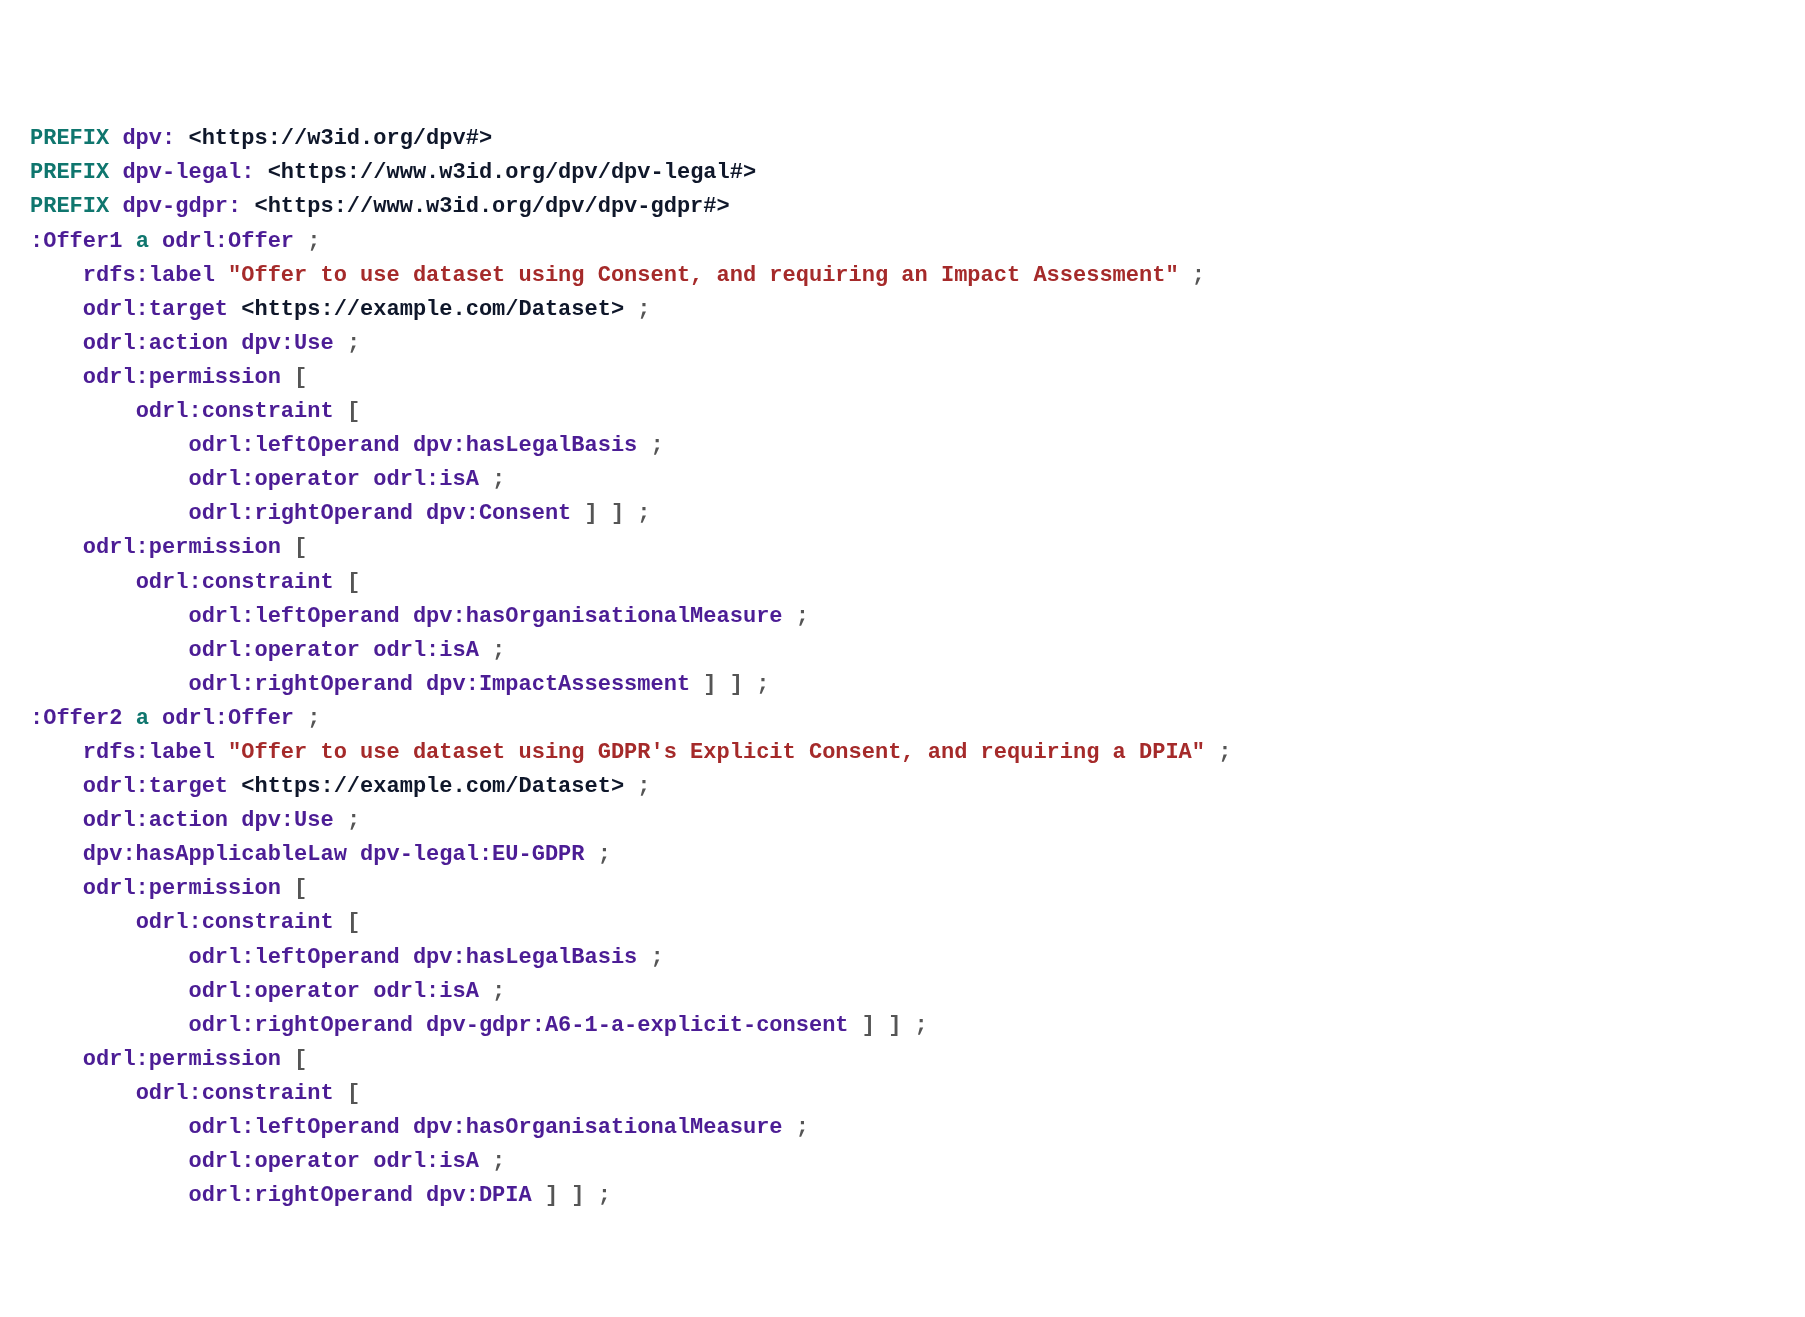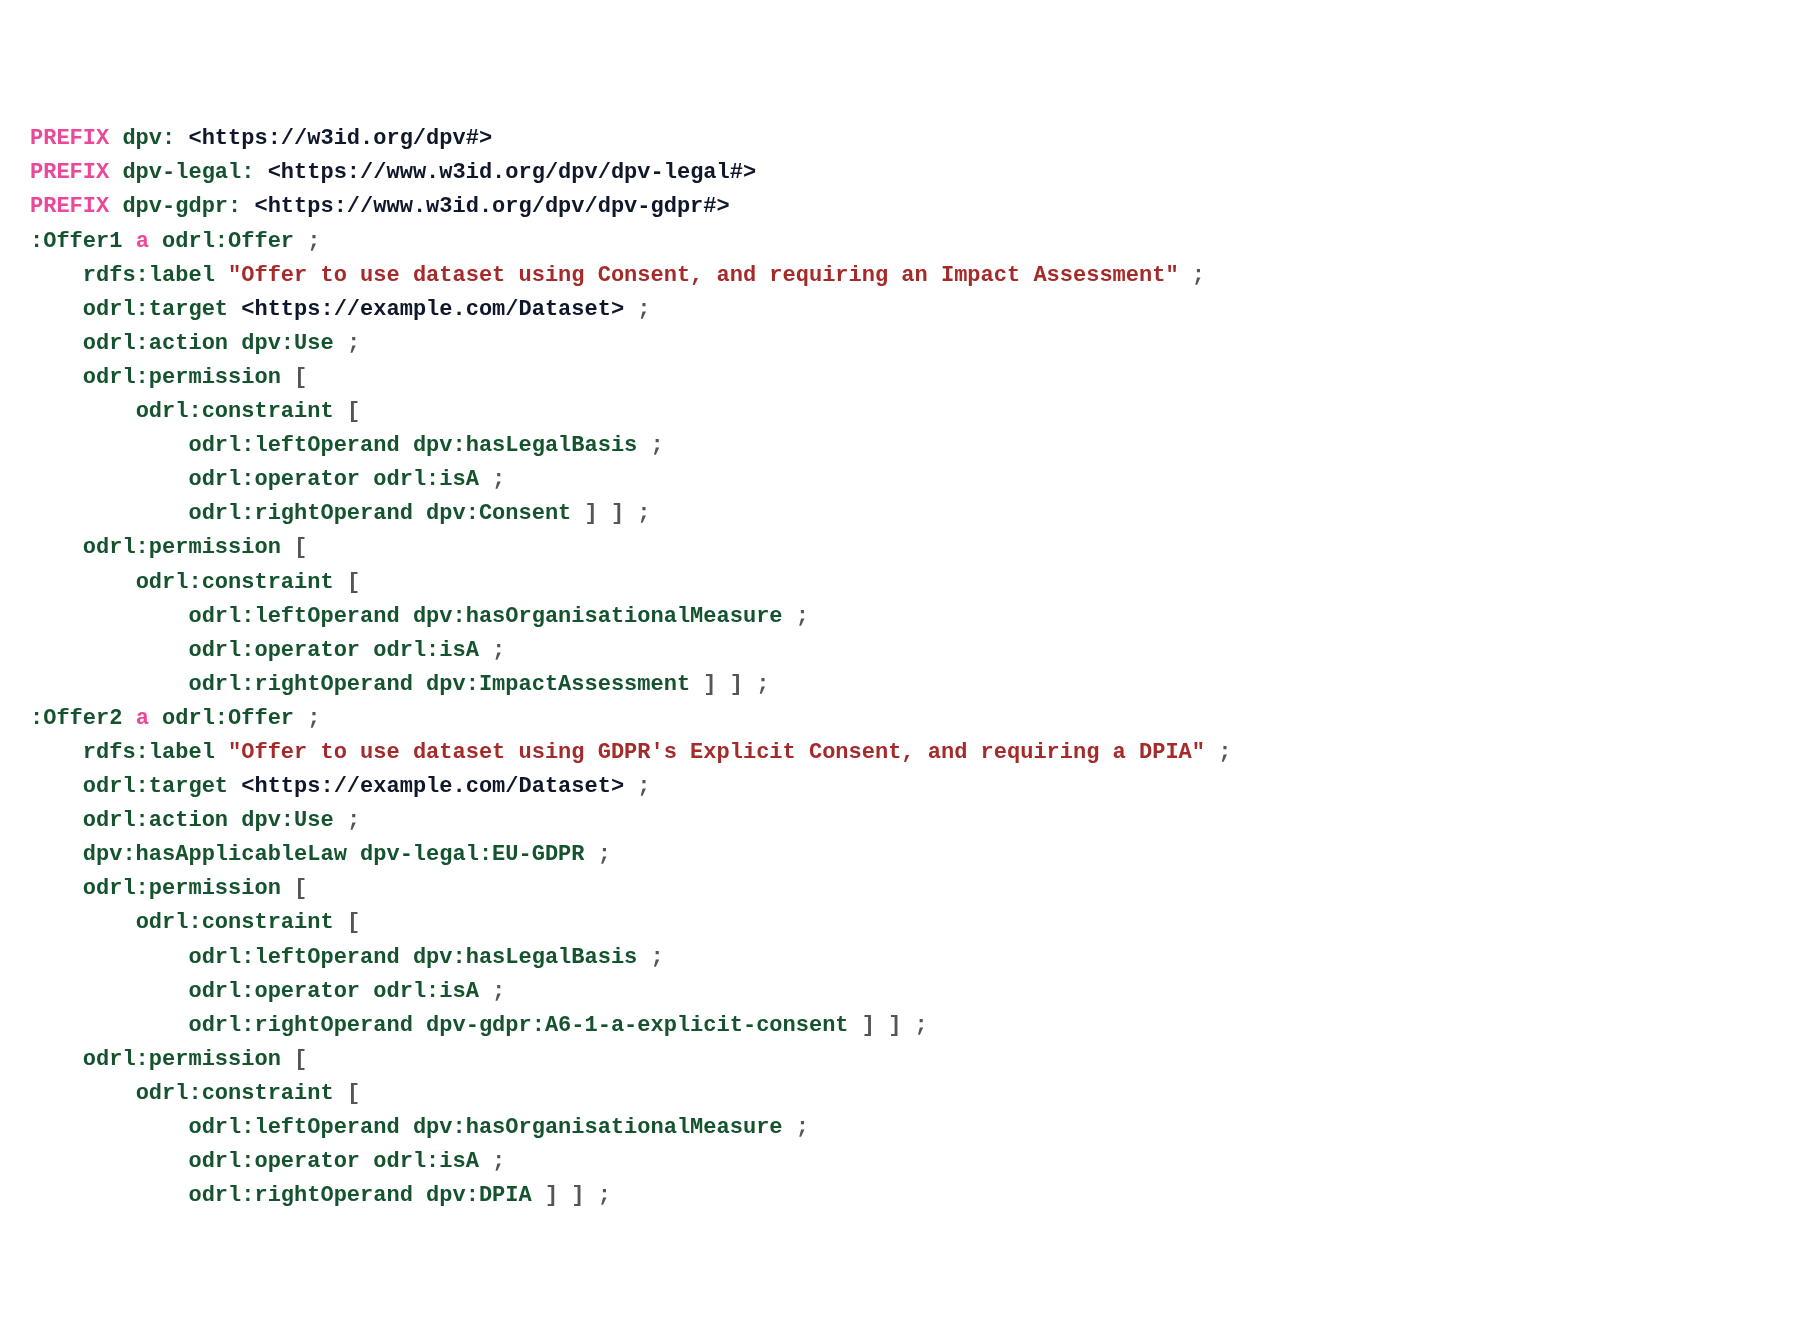--- a/index.html
+++ b/index.html
@@ -5,22 +5,22 @@
   body {
     margin: 0;
     padding: 20px 30px;
     background: #ffffff;
     font-family: "Courier New", Courier, monospace;
     font-size: 22px;
     line-height: 1.55;
     font-weight: bold;
     white-space: pre;
   }
-  .kw { color: #ec4899; }      
-  .pfx { color: #14532d; }     
+  .kw { color: #0f766e; }      
+  .pfx { color: #4c1d95; }     
   .uri { color: #0f172a; }     
   .str { color: #a52a2a; }     
   .punct { color: #555555; }   
   .nc { color: #000000; }      
 </style>
 </head>
 <body>
 
 
 <div id="code"><div><span class="kw">PREFIX </span><span class="pfx">dpv:</span><span class="nc"> </span><span class="uri">&lt;https://w3id.org/dpv#&gt;</span></div><div><span class="kw">PREFIX </span><span class="pfx">dpv-legal:</span><span class="nc"> </span><span class="uri">&lt;https://www.w3id.org/dpv/dpv-legal#&gt;</span></div><div><span class="kw">PREFIX </span><span class="pfx">dpv-gdpr:</span><span class="nc"> </span><span class="uri">&lt;https://www.w3id.org/dpv/dpv-gdpr#&gt;</span></div><div><span class="pfx">:Offer1</span><span class="nc"> </span><span class="kw">a</span><span class="nc"> </span><span class="pfx">odrl:Offer</span><span class="nc"> </span><span class="punct">;</span></div><div><span class="nc">    </span><span class="pfx">rdfs:label</span><span class="nc"> </span><span class="str">"Offer to use dataset using Consent, and requiring an Impact Assessment"</span><span class="nc"> </span><span class="punct">;</span></div><div><span class="nc">    </span><span class="pfx">odrl:target</span><span class="nc"> </span><span class="uri">&lt;https://example.com/Dataset&gt;</span><span class="nc"> </span><span class="punct">;</span></div><div><span class="nc">    </span><span class="pfx">odrl:action</span><span class="nc"> </span><span class="pfx">dpv:Use</span><span class="nc"> </span><span class="punct">;</span></div><div><span class="nc">    </span><span class="pfx">odrl:permission</span><span class="nc"> </span><span class="punct">[</span></div><div><span class="nc">        </span><span class="pfx">odrl:constraint</span><span class="nc"> </span><span class="punct">[</span></div><div><span class="nc">            </span><span class="pfx">odrl:leftOperand</span><span class="nc"> </span><span class="pfx">dpv:hasLegalBasis</span><span class="nc"> </span><span class="punct">;</span></div><div><span class="nc">            </span><span class="pfx">odrl:operator</span><span class="nc"> </span><span class="pfx">odrl:isA</span><span class="nc"> </span><span class="punct">;</span></div><div><span class="nc">            </span><span class="pfx">odrl:rightOperand</span><span class="nc"> </span><span class="pfx">dpv:Consent</span><span class="nc"> </span><span class="punct">] ] ;</span></div><div><span class="nc">    </span><span class="pfx">odrl:permission</span><span class="nc"> </span><span class="punct">[</span></div><div><span class="nc">        </span><span class="pfx">odrl:constraint</span><span class="nc"> </span><span class="punct">[</span></div><div><span class="nc">            </span><span class="pfx">odrl:leftOperand</span><span class="nc"> </span><span class="pfx">dpv:hasOrganisationalMeasure</span><span class="nc"> </span><span class="punct">;</span></div><div><span class="nc">            </span><span class="pfx">odrl:operator</span><span class="nc"> </span><span class="pfx">odrl:isA</span><span class="nc"> </span><span class="punct">;</span></div><div><span class="nc">            </span><span class="pfx">odrl:rightOperand</span><span class="nc"> </span><span class="pfx">dpv:ImpactAssessment</span><span class="nc"> </span><span class="punct">] ] ;</span></div><div><span class="pfx">:Offer2</span><span class="nc"> </span><span class="kw">a</span><span class="nc"> </span><span class="pfx">odrl:Offer</span><span class="nc"> </span><span class="punct">;</span></div><div><span class="nc">    </span><span class="pfx">rdfs:label</span><span class="nc"> </span><span class="str">"Offer to use dataset using GDPR's Explicit Consent, and requiring a DPIA"</span><span class="nc"> </span><span class="punct">;</span></div><div><span class="nc">    </span><span class="pfx">odrl:target</span><span class="nc"> </span><span class="uri">&lt;https://example.com/Dataset&gt;</span><span class="nc"> </span><span class="punct">;</span></div><div><span class="nc">    </span><span class="pfx">odrl:action</span><span class="nc"> </span><span class="pfx">dpv:Use</span><span class="nc"> </span><span class="punct">;</span></div><div><span class="nc">    </span><span class="pfx">dpv:hasApplicableLaw</span><span class="nc"> </span><span class="pfx">dpv-legal:EU-GDPR</span><span class="nc"> </span><span class="punct">;</span></div><div><span class="nc">    </span><span class="pfx">odrl:permission</span><span class="nc"> </span><span class="punct">[</span></div><div><span class="nc">        </span><span class="pfx">odrl:constraint</span><span class="nc"> </span><span class="punct">[</span></div><div><span class="nc">            </span><span class="pfx">odrl:leftOperand</span><span class="nc"> </span><span class="pfx">dpv:hasLegalBasis</span><span class="nc"> </span><span class="punct">;</span></div><div><span class="nc">            </span><span class="pfx">odrl:operator</span><span class="nc"> </span><span class="pfx">odrl:isA</span><span class="nc"> </span><span class="punct">;</span></div><div><span class="nc">            </span><span class="pfx">odrl:rightOperand</span><span class="nc"> </span><span class="pfx">dpv-gdpr:A6-1-a-explicit-consent</span><span class="nc"> </span><span class="punct">] ] ;</span></div><div><span class="nc">    </span><span class="pfx">odrl:permission</span><span class="nc"> </span><span class="punct">[</span></div><div><span class="nc">        </span><span class="pfx">odrl:constraint</span><span class="nc"> </span><span class="punct">[</span></div><div><span class="nc">            </span><span class="pfx">odrl:leftOperand</span><span class="nc"> </span><span class="pfx">dpv:hasOrganisationalMeasure</span><span class="nc"> </span><span class="punct">;</span></div><div><span class="nc">            </span><span class="pfx">odrl:operator</span><span class="nc"> </span><span class="pfx">odrl:isA</span><span class="nc"> </span><span class="punct">;</span></div><div><span class="nc">            </span><span class="pfx">odrl:rightOperand</span><span class="nc"> </span><span class="pfx">dpv:DPIA</span><span class="nc"> </span><span class="punct">] ] ;</span></div></div>

